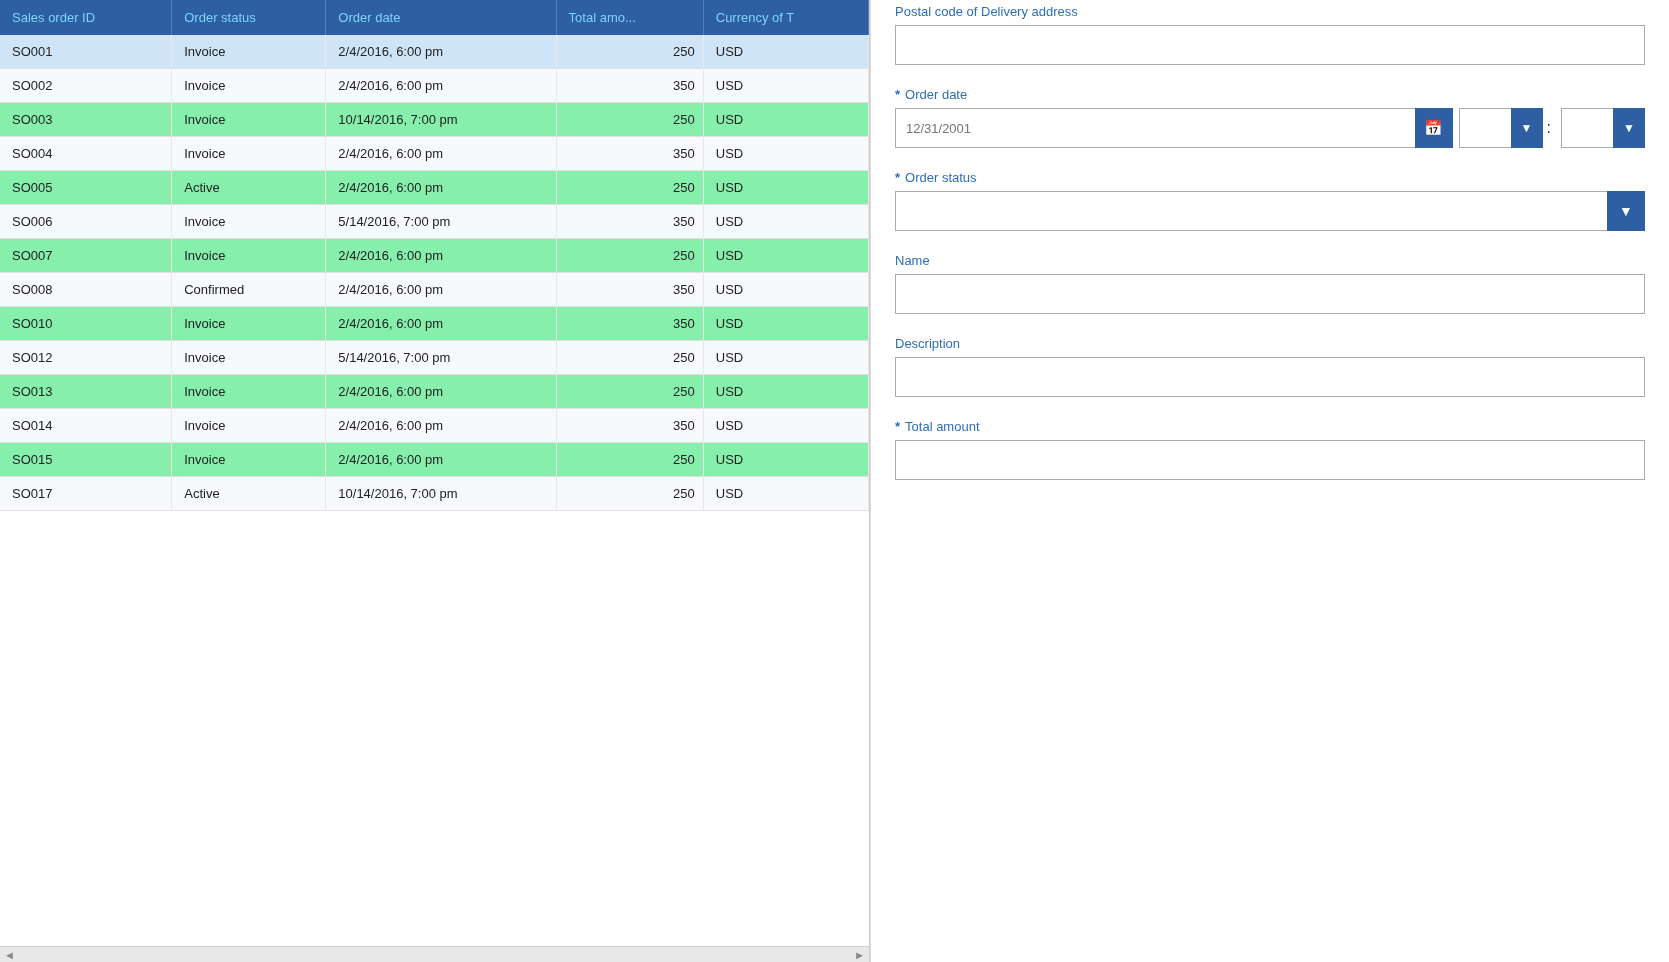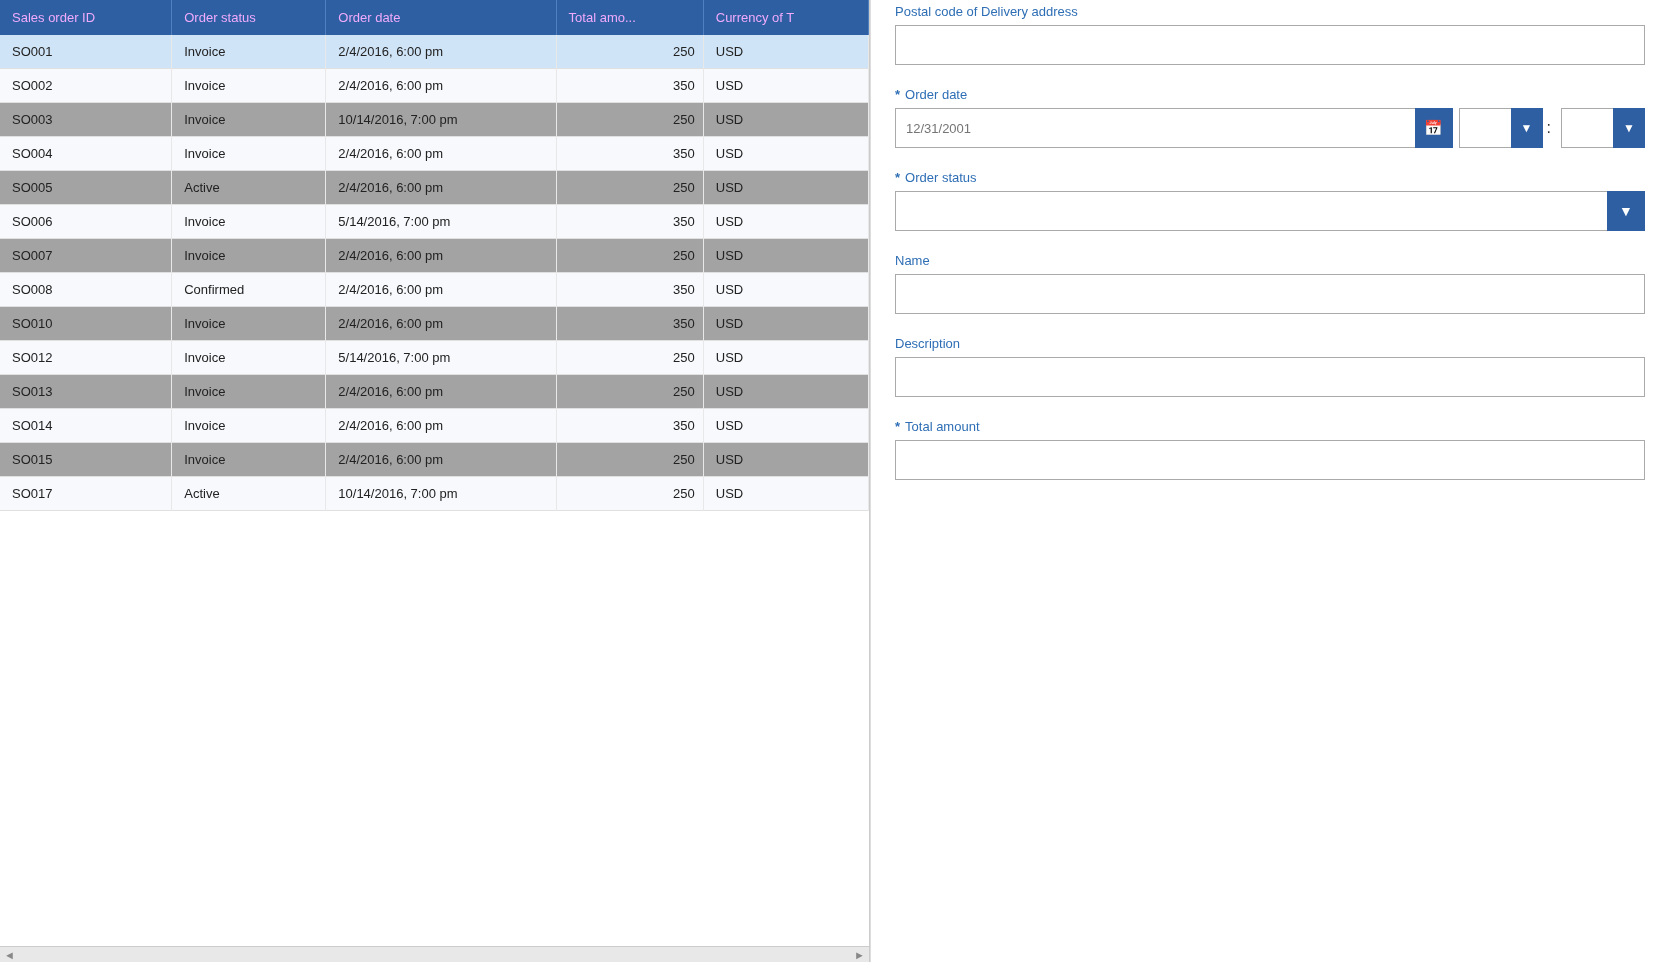--- a/index.html
+++ b/index.html
@@ -36,34 +36,34 @@
       flex: 1;
     }
 
     table {
       width: 100%;
       border-collapse: collapse;
     }
 
     thead tr {
       background: #2e5fa3;
-      color: #f0abfc;
+      color: #7dd3fc;
     }
 
     thead th {
       padding: 10px 12px;
       text-align: left;
       font-weight: normal;
       font-size: 13px;
       border-right: 1px solid #5080c0;
       white-space: nowrap;
     }
 
     tbody tr {
-      background: #a3a3a3;
+      background: #86efac;
       border-bottom: 1px solid #e0e0e0;
     }
 
     tbody tr:nth-child(even) {
       background: #f7f9fc;
     }
 
     tbody tr.selected {
       background: #d0e4f7;
       margin-left: 32px;

